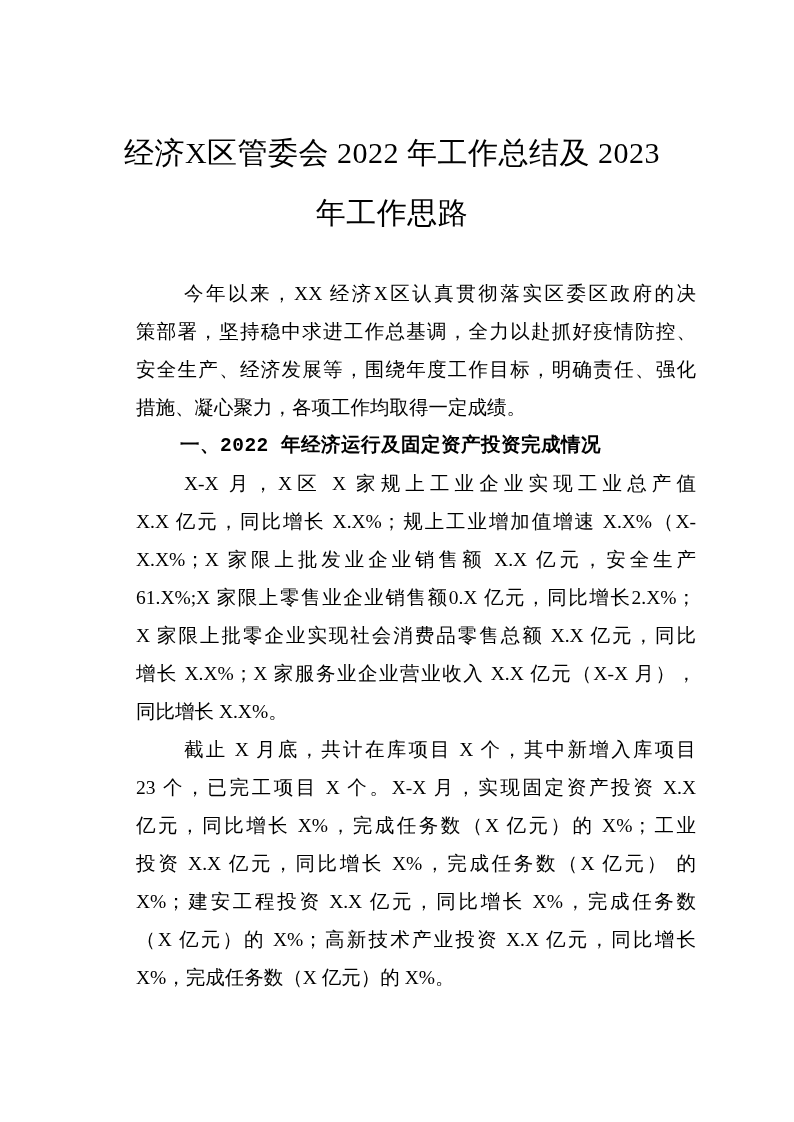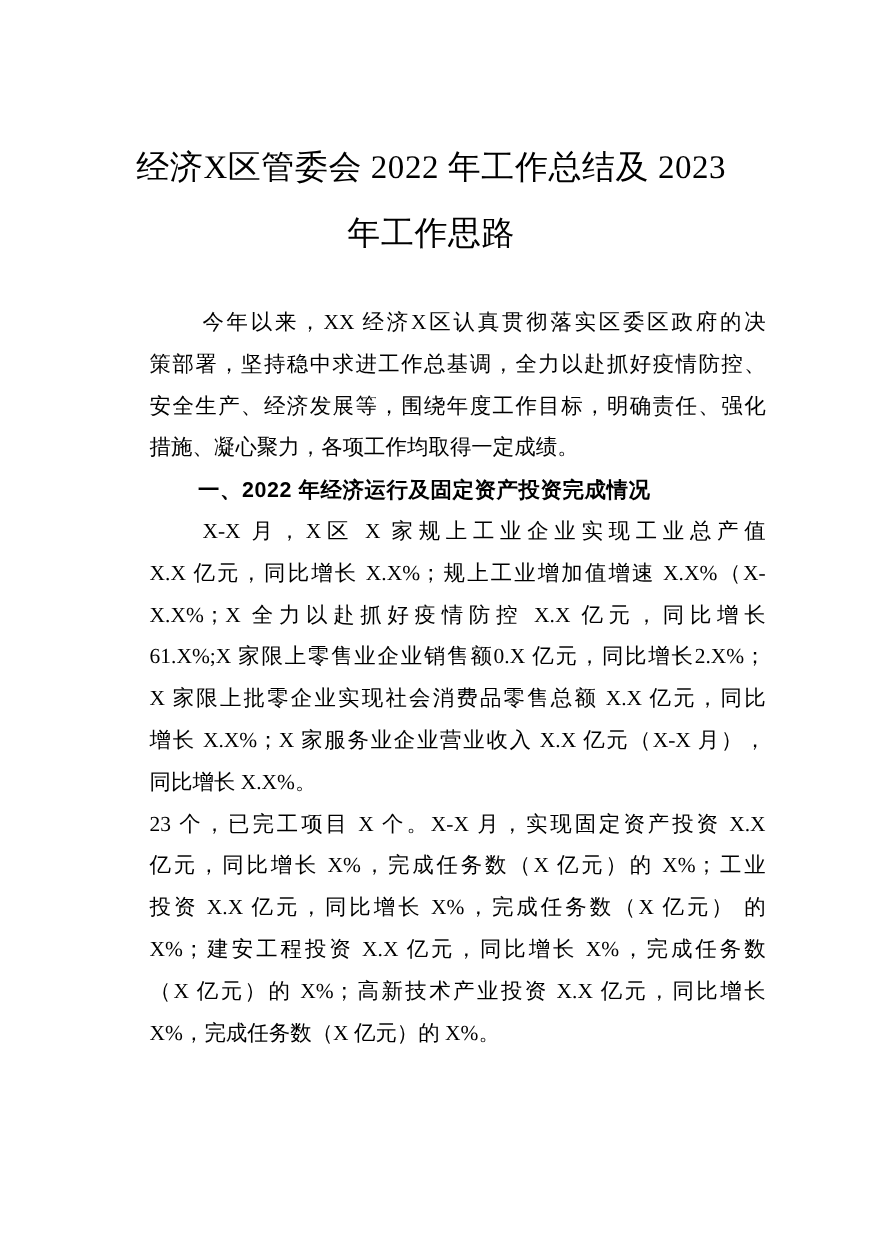--- a/index.html
+++ b/index.html
@@ -41,21 +41,21 @@
     white-space: pre-wrap;
   }
   .text-line.lastline {
     text-align: right;
     text-align-last: left;
   }
   .text-line.indent {
     text-indent: 48px;
   }
   .heading-line {
-    font-family: Liberation Sans, sans-serif;
+    font-family: Liberation Mono, monospace;
     font-weight: 700;
     font-size: 19.5px;
     text-align: left;
     text-align-last: left;
     text-indent: 44px;
     letter-spacing: 0.5px;
   }
 </style>
 </head>
 <body>
@@ -71,27 +71,28 @@
         <div class="text-line">策部署，坚持稳中求进工作总基调，全力以赴抓好疫情防控、</div>
         <div class="text-line">安全生产、经济发展等，围绕年度工作目标，明确责任、强化</div>
         <div class="text-line lastline">措施、凝心聚力，各项工作均取得一定成绩。</div>
       </div>
       <div>
         <div class="heading-line">一、2022 年经济运行及固定资产投资完成情况</div>
       </div>
       <div>
         <div class="text-line indent">X-X 月，X区 X 家规上工业企业实现工业总产值</div>
         <div class="text-line">X.X 亿元，同比增长 X.X%；规上工业增加值增速 X.X%（X-</div>
-        <div class="text-line">X.X%；X 全力以赴抓好疫情防控 X.X 亿元，同比增长</div>
+        <div class="text-line">X.X%；X 家限上批发业企业销售额 X.X 亿元，安全生产</div>
         <div class="text-line">61.X%;X 家限上零售业企业销售额0.X 亿元，同比增长2.X%；</div>
         <div class="text-line">X 家限上批零企业实现社会消费品零售总额 X.X 亿元，同比</div>
         <div class="text-line">增长 X.X%；X 家服务业企业营业收入 X.X 亿元（X-X 月），</div>
         <div class="text-line lastline">同比增长 X.X%。</div>
       </div>
       <div>
+        <div class="text-line indent">截止 X 月底，共计在库项目 X 个，其中新增入库项目</div>
         <div class="text-line">23 个，已完工项目 X 个。X-X 月，实现固定资产投资 X.X</div>
         <div class="text-line">亿元，同比增长 X%，完成任务数（X 亿元）的 X%；工业</div>
         <div class="text-line">投资 X.X 亿元，同比增长 X%，完成任务数（X 亿元） 的</div>
         <div class="text-line">X%；建安工程投资 X.X 亿元，同比增长 X%，完成任务数</div>
         <div class="text-line">（X 亿元）的 X%；高新技术产业投资 X.X 亿元，同比增长</div>
         <div class="text-line lastline">X%，完成任务数（X 亿元）的 X%。</div>
       </div>
     </div>
 </div>
 

